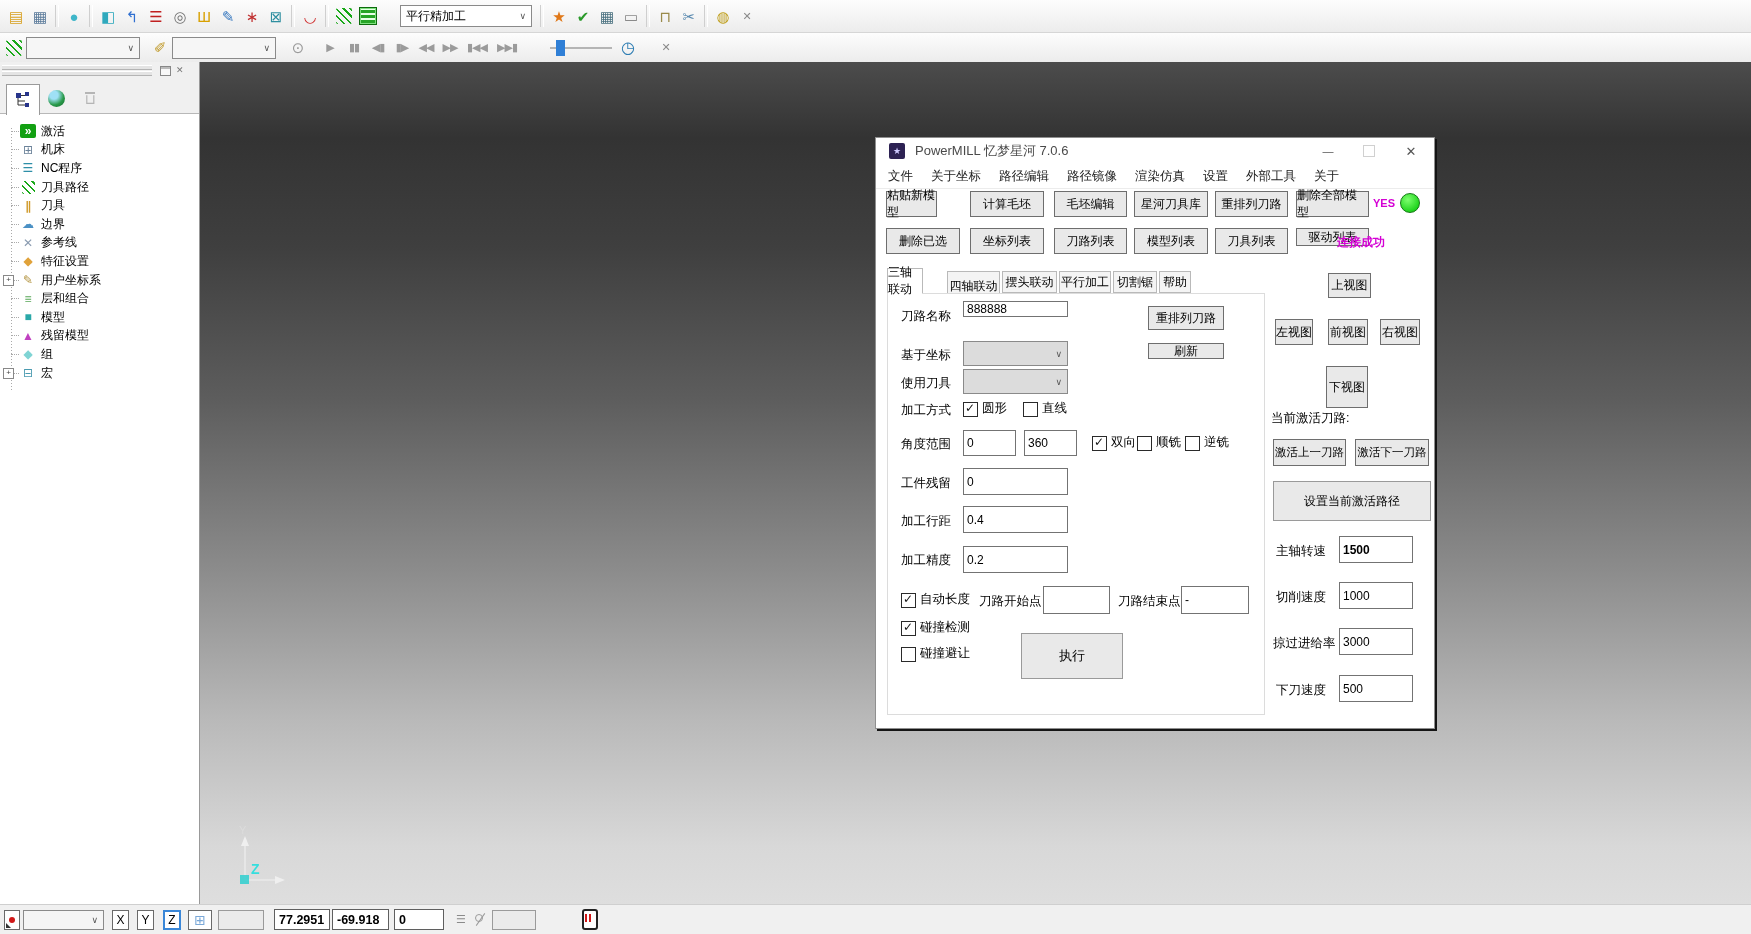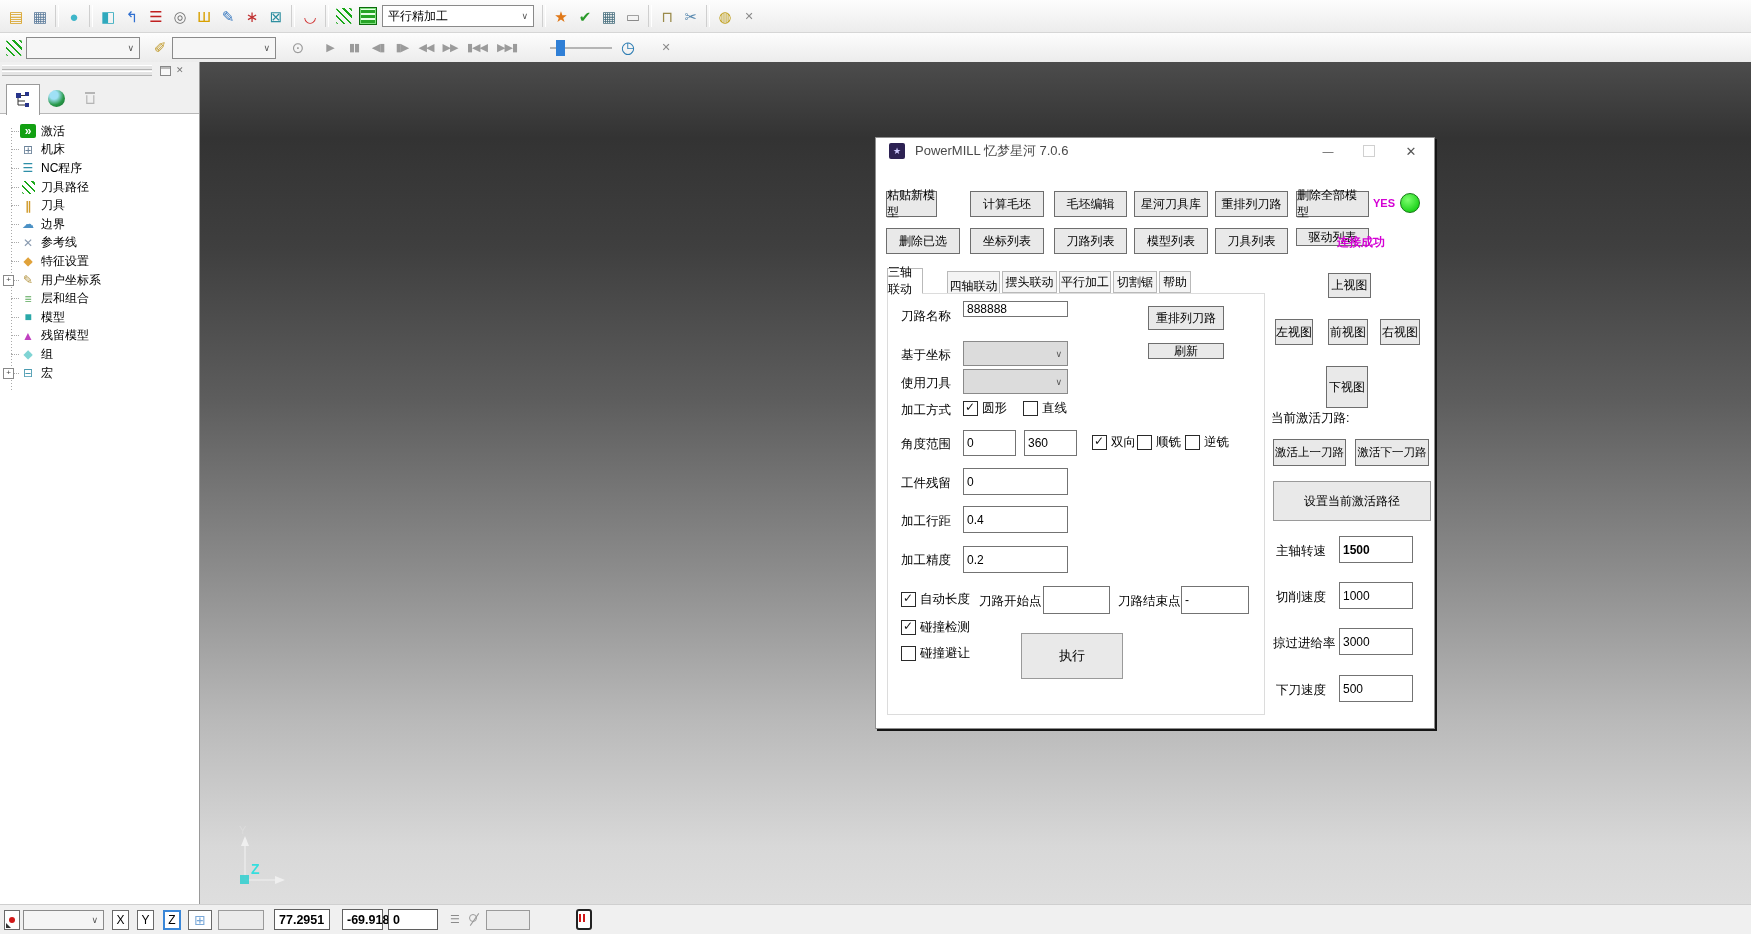--- a/index.html
+++ b/index.html
@@ -67,21 +67,21 @@
     background:radial-gradient(circle at 38% 32%,#7dff6e,#22d51f 70%,#12a812);}
   .dtab{position:absolute;background:#f4f4f4;border:1px solid #b9b9b9;display:flex;align-items:center;
     justify-content:center;font-size:12px;box-sizing:border-box;}
   .dtab.on{background:#fff;border-bottom:1px solid #fff;z-index:3;}
   #dlg-panel{position:absolute;left:11px;top:155px;width:376px;height:420px;border:1px solid #dcdcdc;background:#fff;}
   .lbl{position:absolute;font-size:12.5px;white-space:nowrap;}
   .input{position:absolute;background:#fff;border:1px solid #737373;font-size:12px;padding:0 3px;
     box-sizing:border-box;font-family:inherit;color:#000;outline:none;}
   .dcombo{position:absolute;background:#dcdcdc;border:1px solid #8a8a8a;display:flex;align-items:center;
     justify-content:flex-end;padding-right:5px;box-sizing:border-box;color:#555;font-size:9px;}
-  .cb{position:absolute;display:flex;align-items:center;gap:4px;font-size:12.5px;white-space:nowrap;}
+  .cb{position:absolute;display:flex;align-items:flex-end;gap:4px;font-size:12.5px;white-space:nowrap;}
   .cb .box{width:13px;height:13px;border:1px solid #2a2a2a;background:#fff;flex:0 0 auto;position:relative;}
   .cb.on .box::after{content:"✓";position:absolute;left:1px;top:-2px;font-size:12px;color:#111;}
   
   #statusbar{position:absolute;left:0;right:0;bottom:0;height:29px;background:#f0f0f0;
     border-top:1px solid #cfcfcf;display:flex;align-items:center;}
   .sb-btn{height:20px;background:#fff;border:1px solid #6a6a6a;display:flex;align-items:center;
     justify-content:center;box-sizing:border-box;flex:0 0 auto;}
   .sb-field{height:20px;background:#eaeaea;border:1px solid #9a9a9a;box-sizing:border-box;flex:0 0 auto;}
   .sb-coord{height:21px;background:#fff;border:1px solid #5f5f5f;display:flex;align-items:center;
     padding-left:4px;font-weight:bold;font-size:12.5px;box-sizing:border-box;flex:0 0 auto;}
@@ -114,21 +114,21 @@
   <span class="ticon" style="color:#2f8fa0">⊠</span>
   <span class="sep"></span>
   <span class="ticon" style="color:#d03030;font-weight:bold">◡</span>
   <span class="sep"></span>
   <span class="ticon">
       <span class="spring"></span>
     </span>
   <span class="ticon">
       <span class="greenlist"></span>
     </span>
-  <div class="combo" style="width:152px;margin-left:2px">
+  <div class="combo" style="width:132px;margin-left:20px">
     <span>平行精加工</span>
     <span class="chev">∨</span>
   </div>
   <span class="sep" style="margin-left:8px"></span>
   <span class="ticon" style="color:#e07818">★</span>
   <span class="ticon" style="color:#2a9a2a">✔</span>
   <span class="ticon" style="color:#49707f">▦</span>
   <span class="ticon" style="color:#8a8a8a">▭</span>
   <span class="sep"></span>
   <span class="ticon" style="color:#9a8a4a">⊓</span>
@@ -271,20 +271,30 @@
 <div id="dialog">
   <div id="dlg-titlebar">
     <span class="dlg-logo">★</span>
     <span class="dlg-title">PowerMILL 忆梦星河  7.0.6</span>
     <span class="cap" style="left:435px;font-size:11px">—</span>
     <span class="cap" style="left:476px">
         <span style="width:10px;height:10px;border:1px solid #d0d0d0;display:block"></span>
       </span>
     <span class="cap" style="left:518px;font-size:13px">✕</span>
   </div>
+  <div id="dlg-menubar">
+    <span class="mitem">文件</span>
+    <span class="mitem">关于坐标</span>
+    <span class="mitem">路径编辑</span>
+    <span class="mitem">路径镜像</span>
+    <span class="mitem">渲染仿真</span>
+    <span class="mitem">设置</span>
+    <span class="mitem">外部工具</span>
+    <span class="mitem">关于</span>
+  </div>
 
   <div class="btn" style="left:10px;top:53px;width:51px;height:26px">粘贴新模型</div>
   <div class="btn" style="left:94px;top:53px;width:74px;height:26px">计算毛坯</div>
   <div class="btn" style="left:178px;top:53px;width:73px;height:26px">毛坯编辑</div>
   <div class="btn" style="left:258px;top:53px;width:74px;height:26px">星河刀具库</div>
   <div class="btn" style="left:339px;top:53px;width:73px;height:26px">重排列刀路</div>
   <div class="btn" style="left:420px;top:53px;width:73px;height:26px">删除全部模型</div>
   <span class="magenta" style="left:497px;top:59px;font-size:11px">YES</span>
   <span class="okdot" style="left:524px;top:55px"></span>
 
@@ -401,19 +411,19 @@
   <div class="combo" style="width:81px;margin-left:3px;background:#f5f5f5;height:20px">
     <span></span>
     <span class="chev">∨</span>
   </div>
   <span class="sb-btn" style="margin-left:8px;width:17px">X</span>
   <span class="sb-btn" style="margin-left:8px;width:17px">Y</span>
   <span class="sb-btn" style="margin-left:9px;width:18px;border:2px solid #3a87d8">Z</span>
   <span class="sb-btn" style="margin-left:7px;width:24px;color:#7aa8d8;font-size:14px">⊞</span>
   <span class="sb-field" style="margin-left:6px;width:46px"></span>
   <span class="sb-coord" style="margin-left:10px;width:56px">77.2951</span>
-  <span class="sb-coord" style="margin-left:12px;width:41px">-69.918</span>
+  <span class="sb-coord" style="margin-left:2px;width:57px">-69.918</span>
   <span class="sb-coord" style="margin-left:5px;width:50px">0</span>
   <span style="margin-left:12px;color:#8a8a8a;font-size:11px">☰</span>
   <span class="crosshair" style="margin-left:7px"></span>
   <span class="sb-field" style="margin-left:4px;width:44px"></span>
   <span class="phone" style="margin-left:46px"></span>
 </div>
 
 </body></html>

